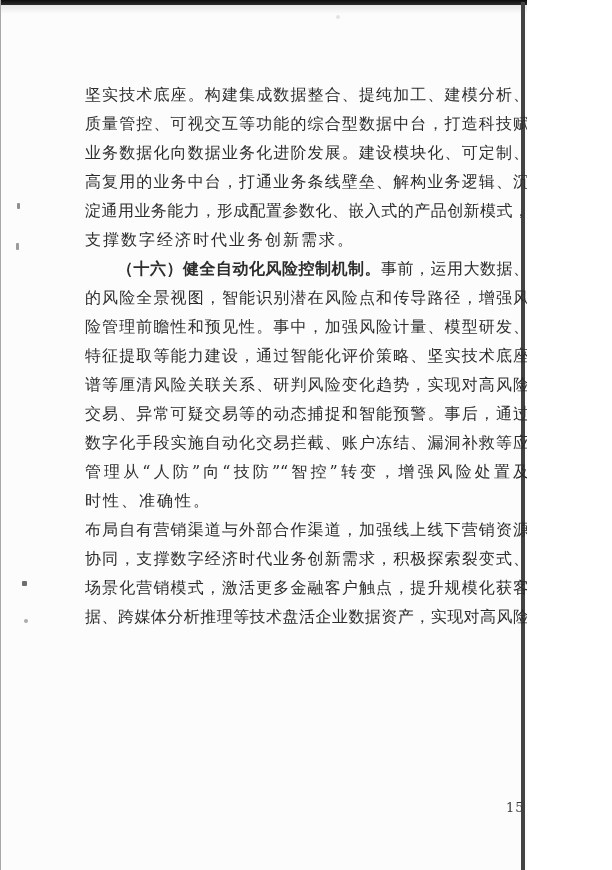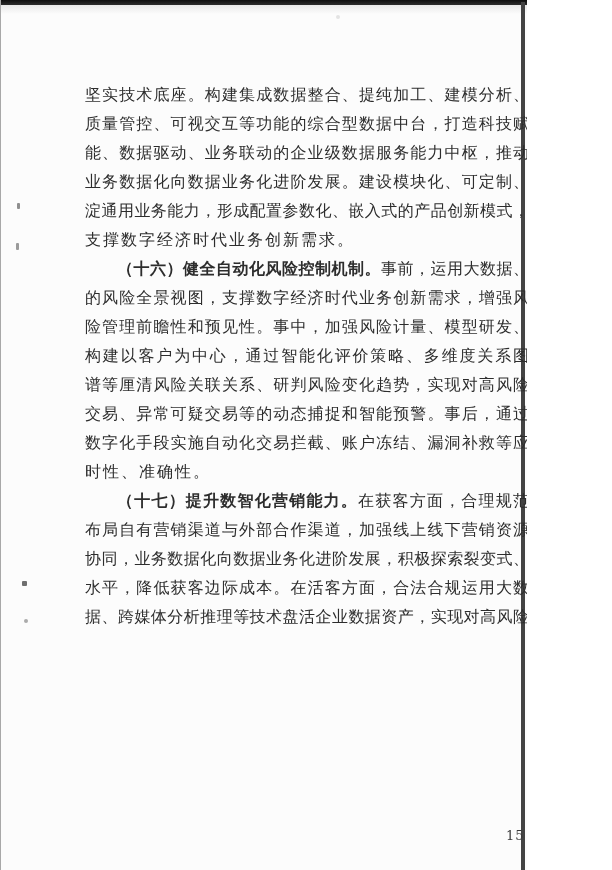--- a/index.html
+++ b/index.html
@@ -64,21 +64,21 @@
   }
   .line.indent {
     padding-left: 32px;
   }
   .heading {
     font-weight: bold;
   }
   .page-number {
     position: absolute;
     left: 506px;
-    top: 828px;
+    top: 800px;
     font-size: 13px;
     letter-spacing: 1px;
     color: #3a3a3a;
   }
   
   .speck {
     position: absolute;
     border-radius: 1px;
   }
   .speck-top    { left: 336px; top: 15px;  width: 4px; height: 4px; background: #e3e3e3; border-radius: 50%; }
@@ -99,34 +99,34 @@
 
   <div class="speck speck-top"></div>
   <div class="speck speck-m1"></div>
   <div class="speck speck-m2"></div>
   <div class="speck speck-m3"></div>
   <div class="speck speck-m4"></div>
 
   <div class="text-block">
     <div class="line">坚实技术底座。构建集成数据整合、提纯加工、建模分析、</div>
     <div class="line">质量管控、可视交互等功能的综合型数据中台，打造科技赋</div>
-    <div class="line">能、数据驱动、业务联动的企业级数据服务能力中枢，推动</div>
     <div class="line">业务数据化向数据业务化进阶发展。建设模块化、可定制、</div>
+    <div class="line">高复用的业务中台，打通业务条线壁垒、解构业务逻辑、沉</div>
     <div class="line">淀通用业务能力，形成配置参数化、嵌入式的产品创新模式，</div>
     <div class="line short">支撑数字经济时代业务创新需求。</div>
     <div class="line indent"><span class="heading">（十六）健全自动化风险控制机制。</span><span>事前，运用大数据、</span></div>
-    <div class="line">的风险全景视图，支撑数字经济时代业务创新需求，增强风</div>
+    <div class="line">的风险全景视图，智能识别潜在风险点和传导路径，增强风</div>
     <div class="line">险管理前瞻性和预见性。事中，加强风险计量、模型研发、</div>
-    <div class="line">构建以客户为中心，通过智能化评价策略、多维度关系图</div>
+    <div class="line">特征提取等能力建设，通过智能化评价策略、坚实技术底座</div>
     <div class="line">谱等厘清风险关联关系、研判风险变化趋势，实现对高风险</div>
     <div class="line">交易、异常可疑交易等的动态捕捉和智能预警。事后，通过</div>
     <div class="line">数字化手段实施自动化交易拦截、账户冻结、漏洞补救等应</div>
+    <div class="line">管理从“人防”向“技防”“智控”转变，增强风险处置及</div>
     <div class="line short">时性、准确性。</div>
-    <div class="line indent"><span class="heading">（十七）提升数智化营销能力。</span><span>在获客方面，合理规范</span></div>
     <div class="line">布局自有营销渠道与外部合作渠道，加强线上线下营销资源</div>
-    <div class="line">协同，业务数据化向数据业务化进阶发展，积极探索裂变式、</div>
-    <div class="line">水平，降低获客边际成本。在活客方面，合法合规运用大数</div>
+    <div class="line">协同，支撑数字经济时代业务创新需求，积极探索裂变式、</div>
+    <div class="line">场景化营销模式，激活更多金融客户触点，提升规模化获客</div>
     <div class="line">据、跨媒体分析推理等技术盘活企业数据资产，实现对高风险</div>
   </div>
 
   <div class="page-number">15</div>
 
 </div>
 
 </body></html>

